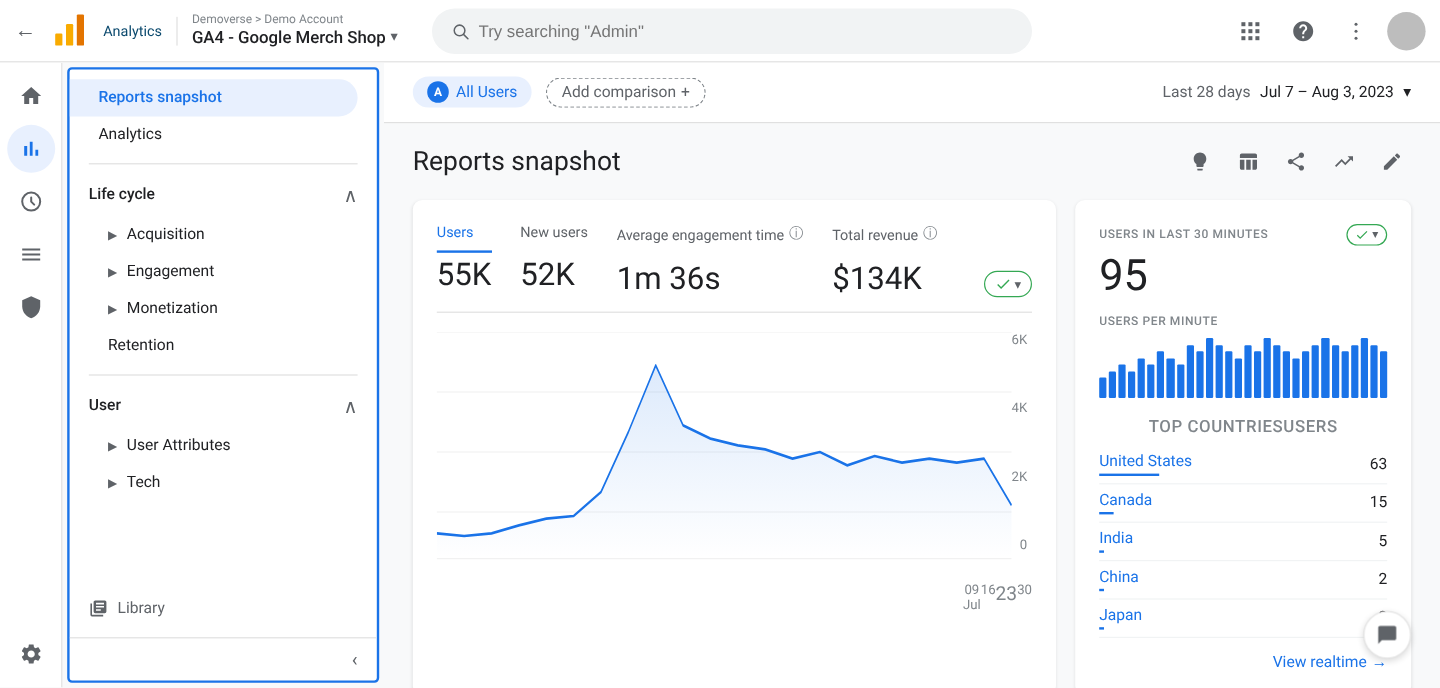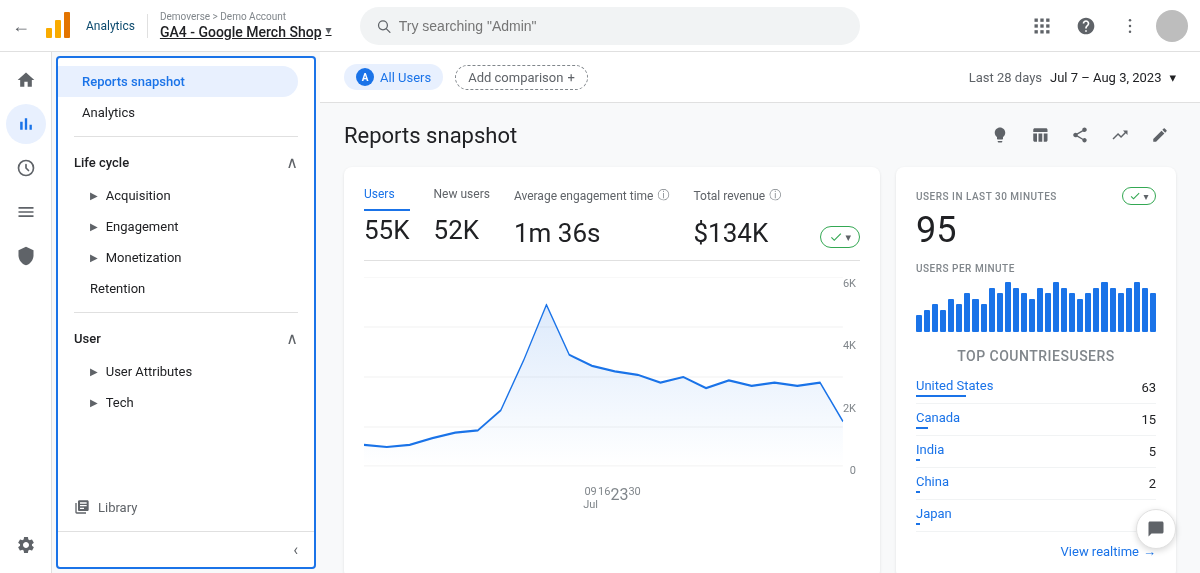--- a/index.html
+++ b/index.html
@@ -9,21 +9,21 @@
     .topbar {
       display: flex; align-items: center; height: 52px;
       background: #fff; border-bottom: 1px solid #e0e0e0;
       padding: 0 12px; gap: 12px; position: fixed; top: 0; left: 0; right: 0; z-index: 100;
     }
     .topbar-logo { display: flex; align-items: center; gap: 8px; }
     .logo-icon { width: 32px; height: 32px; }
     .topbar-app-name { font-size: 12px; color: #0c4a6e; font-weight: 400; }
     .topbar-breadcrumb { font-size: 12px; color: #5f6368; display: flex; flex-direction: column; line-height: 1.3; }
     .topbar-breadcrumb .top-line { font-size: 10px; color: #80868b; }
-    .topbar-account { font-size: 14px; font-weight: 500; color: #202124; display: flex; align-items: flex-start; gap: 4px; text-decoration: underline; }
+    .topbar-account { font-size: 14px; font-weight: 500; color: #202124; display: flex; align-items: flex-start; gap: 4px; }
     .topbar-search {
       flex: 1; max-width: 500px; margin-left: 16px;
       background: #f1f3f4; border-radius: 24px; border: none;
       display: flex; align-items: center; padding: 0 16px; height: 38px; gap: 8px;
     }
     .topbar-search input { border: none; background: transparent; outline: none; font-size: 14px; color: #5f6368; width: 100%; }
     .topbar-icons { margin-left: auto; display: flex; align-items: center; gap: 8px; }
     .icon-btn { width: 36px; height: 36px; display: flex; align-items: center; justify-content: center; border-radius: 50%; cursor: pointer; color: #5f6368; font-size: 18px; }
     .avatar { width: 32px; height: 32px; border-radius: 50%; background: #bdbdbd; display: flex; align-items: center; justify-content: center; color: #fff; font-size: 14px; }
 
@@ -400,29 +400,29 @@
                   760,98
                   800,95
                   840,130
                 "></polyline>
 
               <polygon fill="url(#chartGrad)" points="
                   0,151 40,153 80,151 120,145 160,140 200,138 240,120 280,75 320,25 360,70 400,80 440,85 480,88 520,95 560,90 600,100 640,93 680,98 720,95 760,98 800,95 840,130 840,170 0,170
                 "></polygon>
             </svg>
             
-            <div style="position:absolute; right:0; top:0; bottom:0; display:flex; flex-direction:column; justify-content:space-between; align-items:flex-end; padding-right:4px; pointer-events:none;">
+            <div style="position:absolute; right:0; top:0; bottom:16px; display:flex; flex-direction:column; justify-content:space-between; align-items:flex-end; padding-right:4px; pointer-events:none;">
               <span style="font-size:11px; color:#80868b;">6K</span>
               <span style="font-size:11px; color:#80868b;">4K</span>
               <span style="font-size:11px; color:#80868b;">2K</span>
               <span style="font-size:11px; color:#80868b;">0</span>
             </div>
           </div>
 
-          <div style="display:flex; justify-content:center; padding: 4px 0; margin-top:4px;">
+          <div style="display:flex; justify-content:flex-end; padding: 4px 0; margin-top:4px;">
             <span style="font-size:11px; color:#80868b; text-align:center;">09<br>Jul</span>
             <span style="font-size:11px; color:#80868b;">16</span>
             <span style="font-size:16px; color:#80868b;">23</span>
             <span style="font-size:11px; color:#80868b;">30</span>
             <span style="font-size:11px; color:#80868b;"></span>
           </div>
         </div>
 
         <div class="side-card">
           <div class="side-metric-label">

